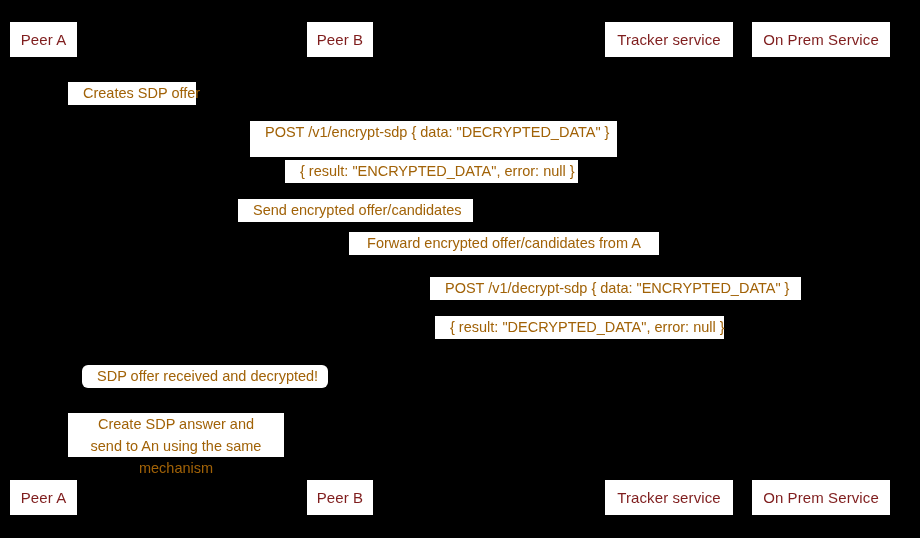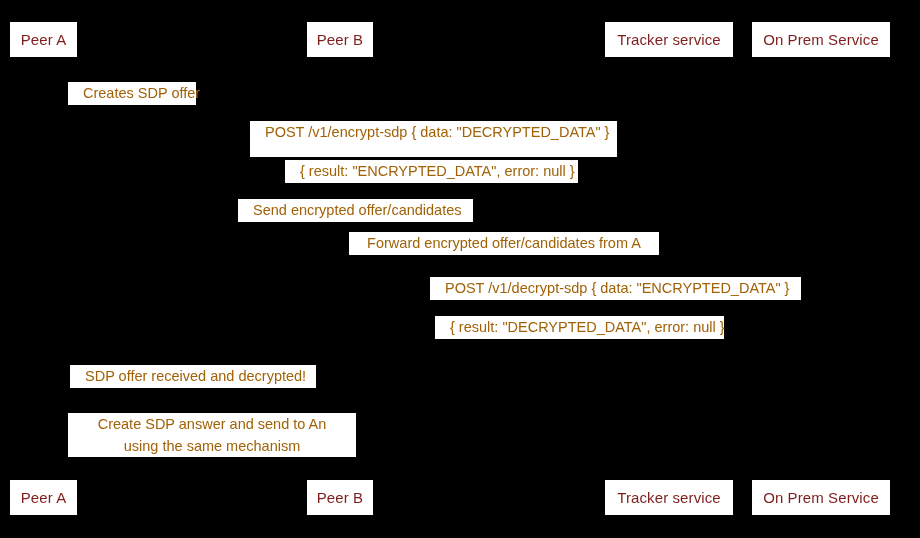--- a/index.html
+++ b/index.html
@@ -127,23 +127,23 @@
   <div class="msg-label" style="left:285px; top:160px; width:293px; height:23px;">{ result: "ENCRYPTED_DATA", error: null }</div>
 
   <div class="msg-label" style="left:238px; top:199px; width:235px; height:23px;">Send encrypted offer/candidates</div>
 
   <div class="msg-label" style="left:349px; top:232px; width:310px; height:23px;">Forward encrypted offer/candidates from A</div>
 
   <div class="msg-label" style="left:394px; top:277px; width:371px; height:23px;margin-left:36px;">POST /v1/decrypt-sdp { data: "ENCRYPTED_DATA" }</div>
 
   <div class="msg-label" style="left:435px; top:316px; width:289px; height:23px;">{ result: "DECRYPTED_DATA", error: null }</div>
 
-  <div class="msg-label" style="left:70px; top:365px; width:246px; height:23px;">SDP offer received and decrypted!</div>
+  <div class="msg-label" style="left:82px; top:365px; width:246px; height:23px;border-radius:6px;">SDP offer received and decrypted!</div>
 
-  <div class="msg-label multiline" style="left:68px; top:413px; width:288px; height:44px;">Create SDP answer and send to An using the same mechanism</div>
+  <div class="msg-label multiline" style="left:68px; top:413px; width:216px; height:44px;">Create SDP answer and send to An using the same mechanism</div>
 
   <div class="participant" style="left:10px; top:480px; width:67px; height:35px;">
     <span>Peer A</span>
   </div>
   <div class="participant" style="left:307px; top:480px; width:66px; height:35px;">
     <span>Peer B</span>
   </div>
   <div class="participant" style="left:605px; top:480px; width:128px; height:35px;">
     <span>Tracker service</span>
   </div>

